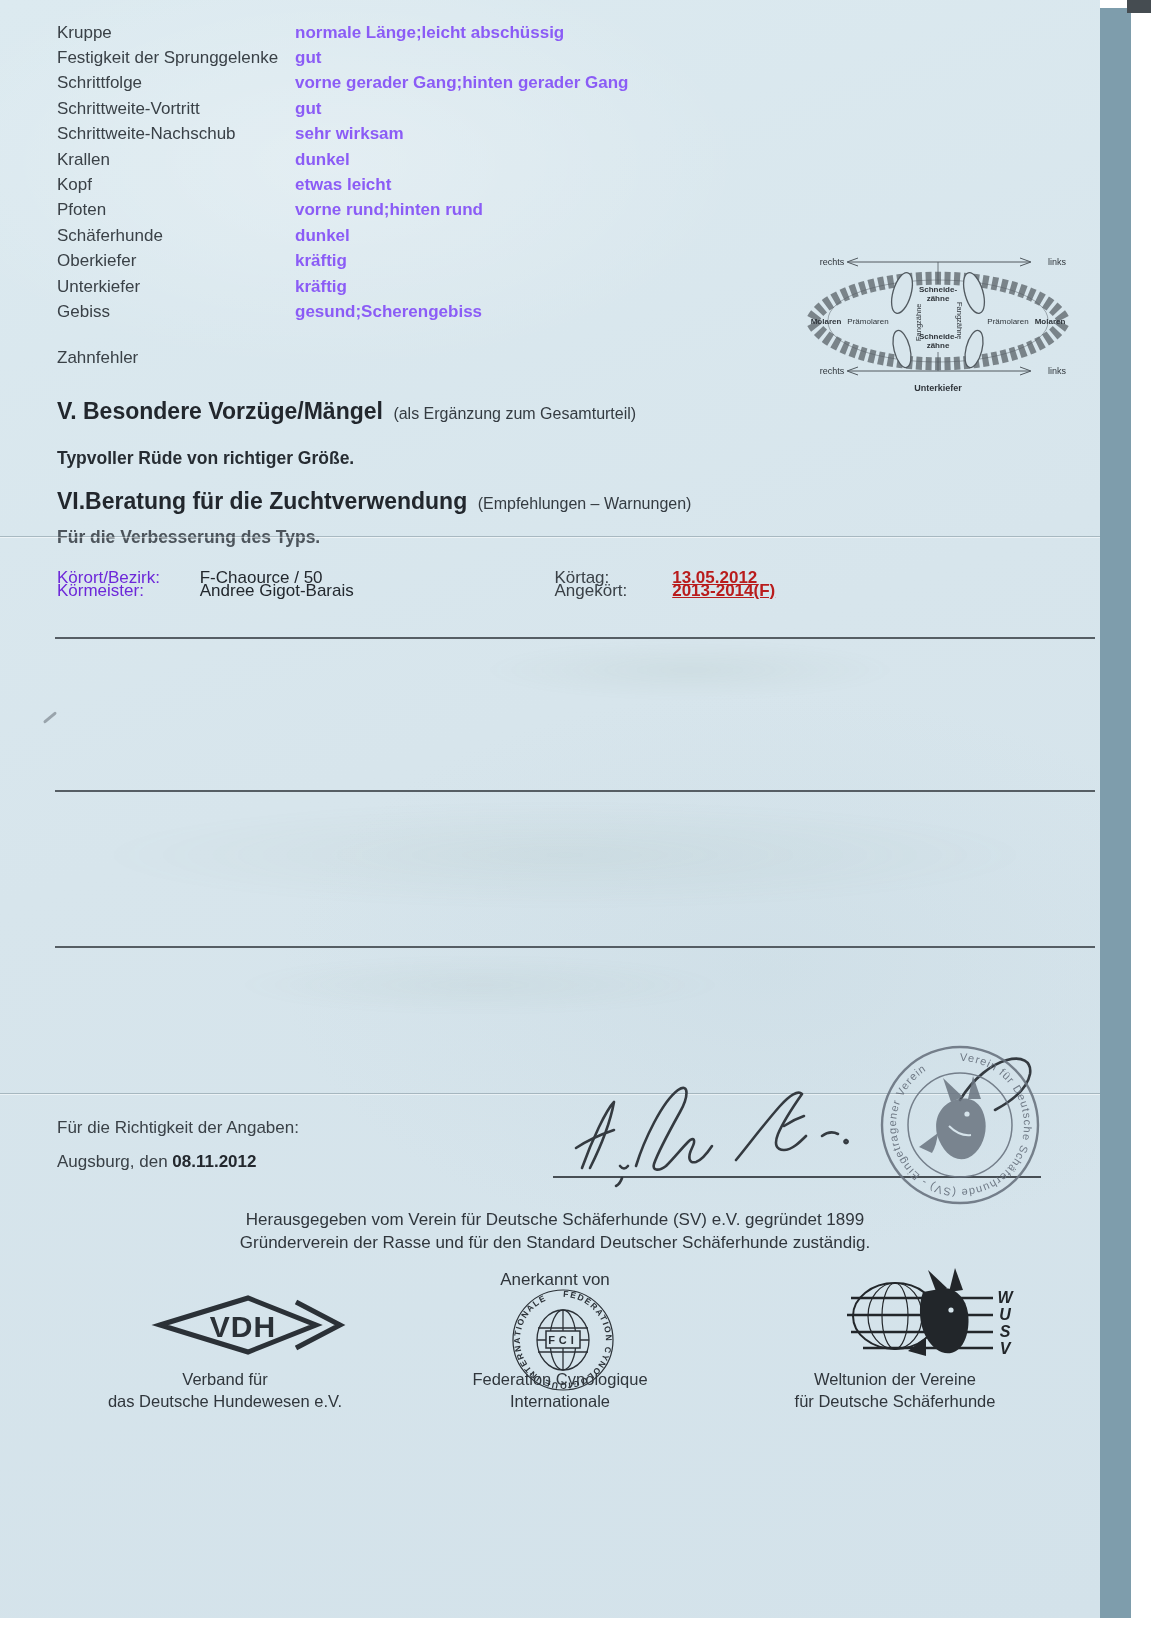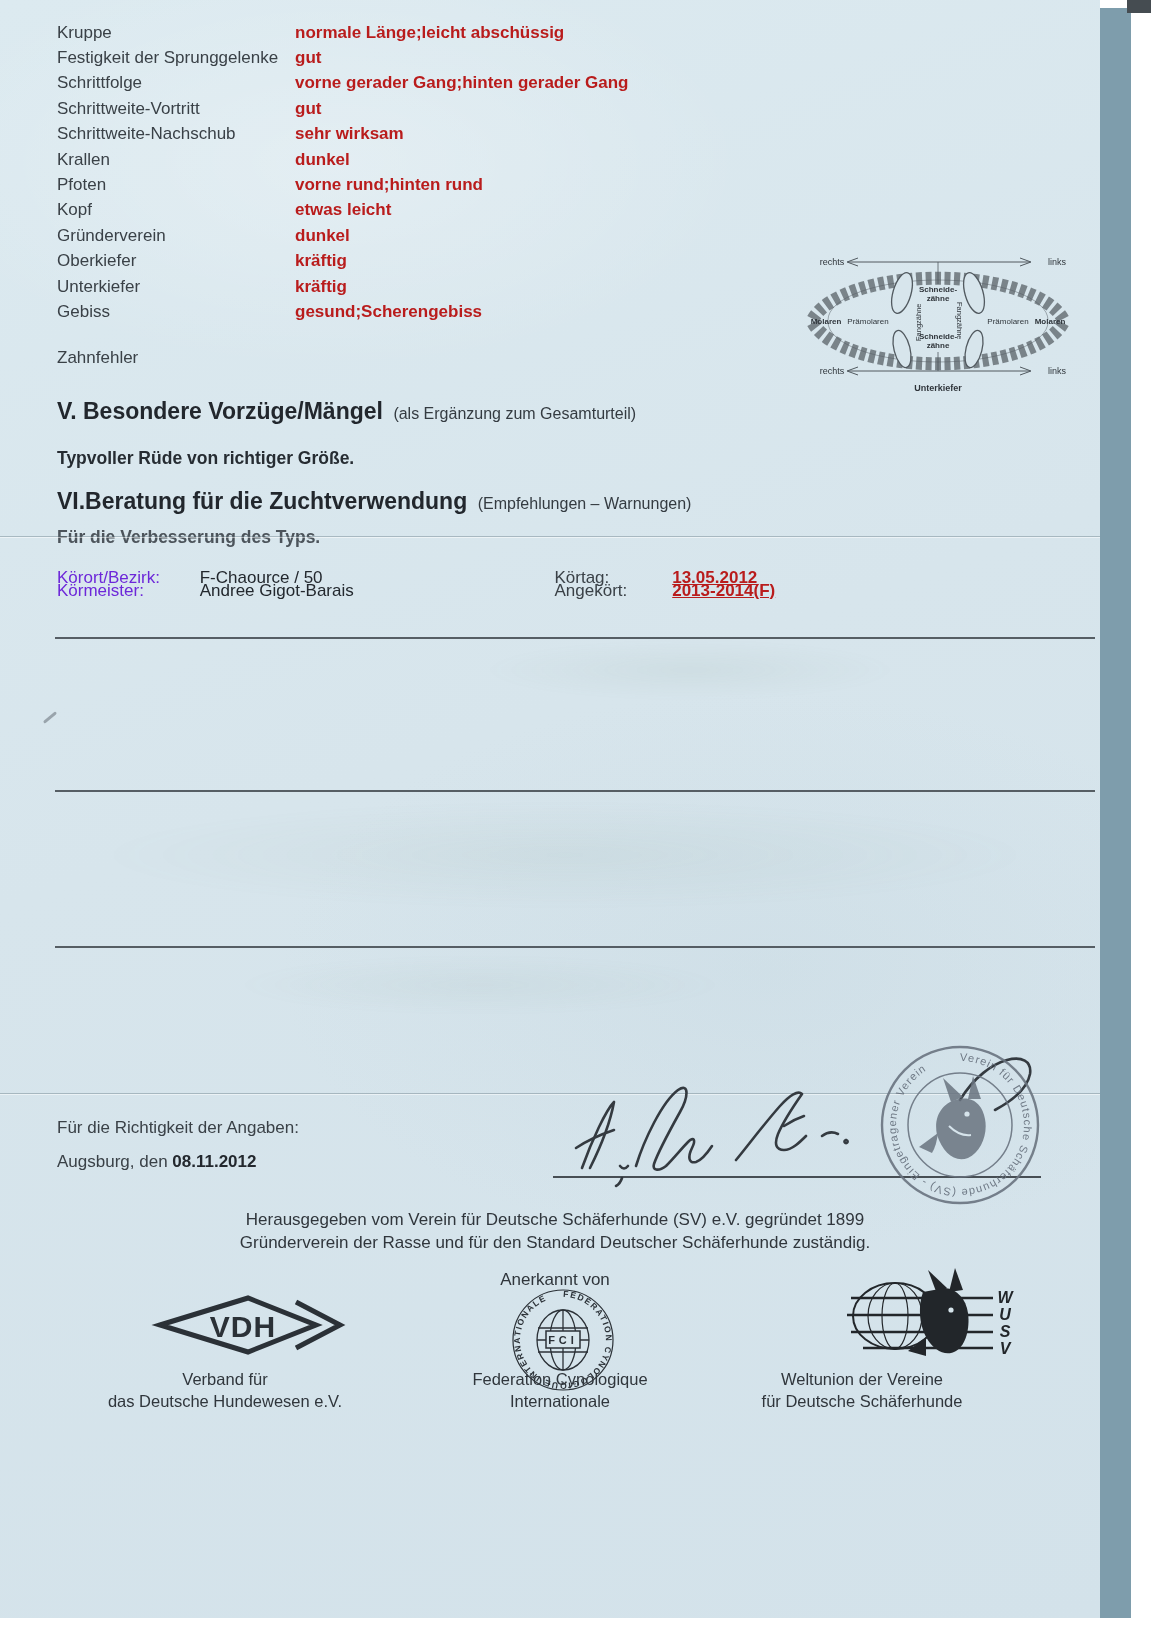--- a/index.html
+++ b/index.html
@@ -16,21 +16,21 @@
       linear-gradient(160deg,#dceaf0 0%, #d7e5ec 45%, #d3e2ea 100%);
   }
   .edge-band{position:absolute;left:1100px;top:8px;width:31px;height:1610px;background:#7e9dac;}
   .corner-mark{position:absolute;left:1127px;top:0;width:24px;height:13px;background:#454c51;}
   .crease{position:absolute;left:0;width:1100px;height:1px;background:rgba(90,110,122,.38);box-shadow:0 1px 0 rgba(255,255,255,.5);}
   .bleed{position:absolute;filter:blur(3px);opacity:.5;pointer-events:none;}
 
   .attr-list{position:absolute;left:57px;top:20px;}
   .attr-row{display:flex;height:25.4px;align-items:center;}
   .attr-label{width:238px;font-size:17px;color:#3a4147;}
-  .attr-value{font-size:17px;font-weight:bold;color:#b91c1c;white-space:nowrap;}
+  .attr-value{font-size:17px;font-weight:bold;color:#8b5cf6;white-space:nowrap;}
 
   .plain-label{position:absolute;font-size:17px;color:#3a4147;}
   .sec-head{position:absolute;left:57px;white-space:nowrap;}
   .sec-head .big{font-size:23px;font-weight:bold;color:#22272d;margin-top:30px;}
   .sec-head .small{font-size:16px;color:#343b41;margin-left:6px;}
   .bold-line{position:absolute;left:57px;font-size:17.5px;font-weight:bold;color:#262c32;white-space:nowrap;}
   .faded{color:#4c545b;}
 
   .koer-row{position:absolute;left:57px;width:1000px;font-size:17px;}
   .koer-row .lab1{display:inline-block;width:138px;color:#6d28d9;}
@@ -78,29 +78,29 @@
   </div>
     <div class="attr-row">
     <span class="attr-label">Schrittweite-Nachschub</span>
     <span class="attr-value">sehr wirksam</span>
   </div>
     <div class="attr-row">
     <span class="attr-label">Krallen</span>
     <span class="attr-value">dunkel</span>
   </div>
     <div class="attr-row">
+    <span class="attr-label">Kopf</span>
+    <span class="attr-value">etwas leicht</span>
+  </div>
+    <div class="attr-row">
     <span class="attr-label">Pfoten</span>
     <span class="attr-value">vorne rund;hinten rund</span>
   </div>
     <div class="attr-row">
-    <span class="attr-label">Kopf</span>
-    <span class="attr-value">etwas leicht</span>
-  </div>
-    <div class="attr-row">
-    <span class="attr-label">Gründerverein</span>
+    <span class="attr-label">Schäferhunde</span>
     <span class="attr-value">dunkel</span>
   </div>
     <div class="attr-row">
     <span class="attr-label">Oberkiefer</span>
     <span class="attr-value">kräftig</span>
   </div>
     <div class="attr-row">
     <span class="attr-label">Unterkiefer</span>
     <span class="attr-value">kräftig</span>
   </div>
@@ -296,16 +296,16 @@
     <path d="M93,79 L75,93 L93,98 Z"></path>
     <circle cx="118" cy="52" r="2.6" fill="#d7e5ec"></circle>
   </g>
   <g font-size="16" font-weight="bold" font-style="italic" fill="#22262a" text-anchor="middle">
     <text x="172" y="45">W</text>
     <text x="172" y="62">U</text>
     <text x="172" y="79">S</text>
     <text x="172" y="96">V</text>
   </g>
 </svg>
-<div class="caption" style="left:712px;top:1368px;">
+<div class="caption" style="left:745px;top:1368px;">
   <div>Weltunion der Vereine</div>
   <div>für Deutsche Schäferhunde</div>
 </div>
 
 </body></html>

